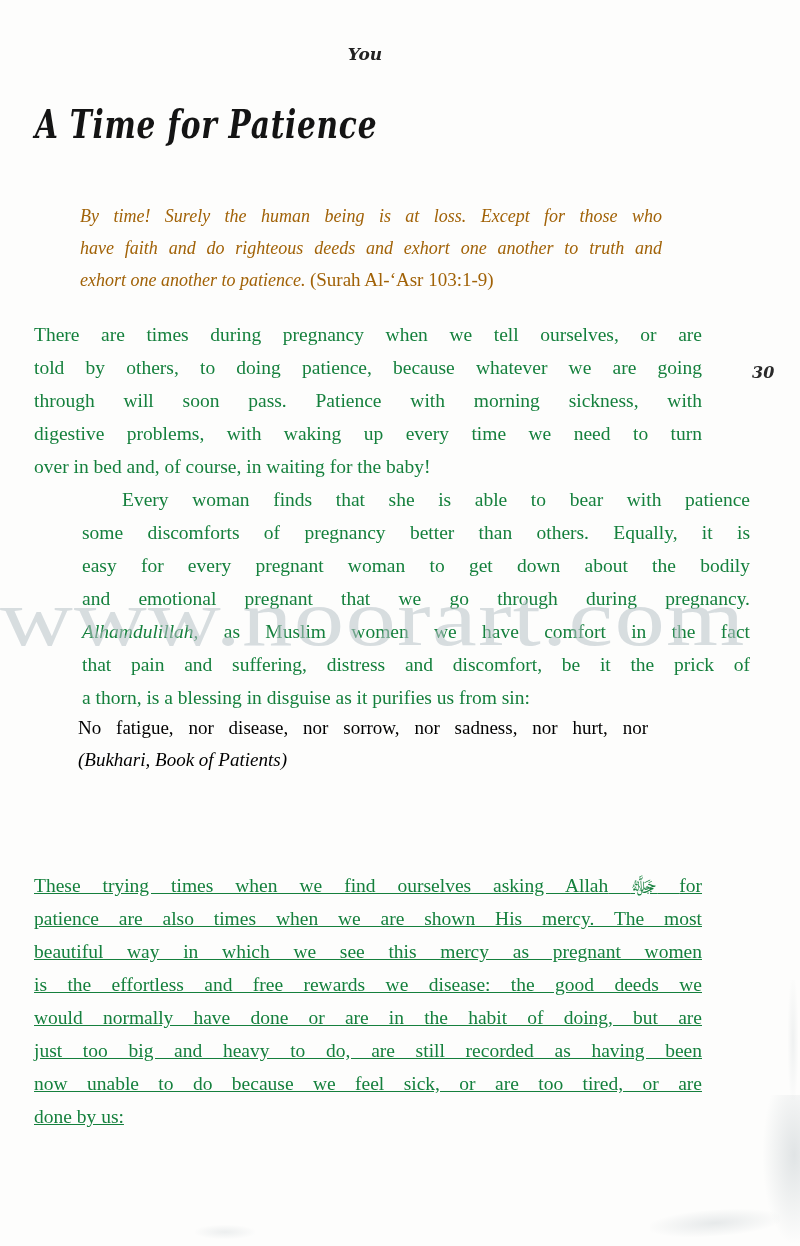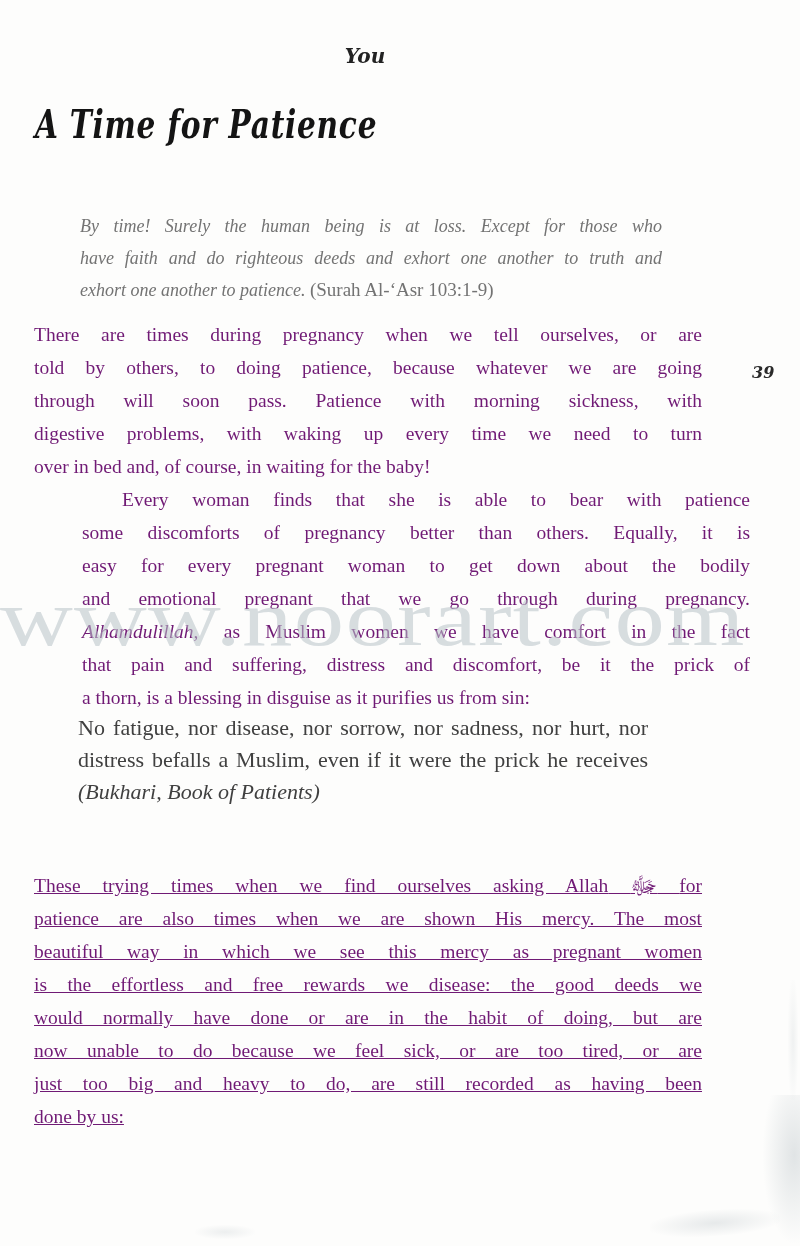--- a/index.html
+++ b/index.html
@@ -9,58 +9,58 @@
     background:#fdfdfc;
     overflow:hidden;
     font-family:"Liberation Serif", serif;
     color:#1e1e1e;
   }
   .running-header{
     position:absolute;top:44px;left:0;width:730px;
     text-align:center;
     font-family:"DejaVu Serif", serif;
     font-style:italic;font-weight:bold;
-    font-size:20px;color:#222;
+    font-size:17px;color:#222;
   }
   .page-number{
     position:absolute;top:363px;left:752px;
     font-family:"DejaVu Serif", serif;
     font-style:italic;font-weight:bold;
     font-size:16px;color:#2a2a2a;
   }
   .chapter-title{
     position:absolute;top:100px;left:35px;margin:0;
     font-family:"DejaVu Serif", serif;
     font-style:italic;font-weight:bold;
     font-size:40px;color:#141414;
     transform:scaleX(0.74);transform-origin:left center;
     white-space:nowrap;letter-spacing:1px;
   }
   .quran-quote{
-    position:absolute;top:210px;left:80px;width:582px;
-    font-style:italic;font-size:18px;color:#737373;
+    position:absolute;top:200px;left:80px;width:582px;
+    font-style:italic;font-size:18px;color:#a16207;
   }
   .quran-quote .line{line-height:32px;text-align:justify;text-align-last:justify;}
   .quran-quote .line.last{text-align-last:left;}
   .quran-quote .citation{font-style:normal;font-size:19px;}
   .para{
     position:absolute;left:34px;width:668px;
-    font-size:19.5px;color:#701a75;
+    font-size:19.5px;color:#15803d;
   }
   .para .line{line-height:33px;text-align:justify;text-align-last:justify;}
   .para .line.last{text-align-last:left;}
   .para .line.indent{padding-left:40px;}
   .para1{top:318px;}
   .para2{top:483px;margin-left:48px;}
   .para3{top:869px;text-decoration:underline;}
   .italic-word{font-style:italic;}
   .honorific{font-family:"DejaVu Sans", sans-serif;font-size:24px;line-height:0;vertical-align:-2px;}
   .hadith-quote{
     position:absolute;top:712px;left:78px;width:570px;
-    font-size:22px;color:#404040;
+    font-size:19px;color:#000000;
   }
   .hadith-quote .line{line-height:32px;text-align:justify;text-align-last:justify;}
   .hadith-quote .line.just-off{text-align-last:left;}
   .hadith-quote .citation{font-style:italic;line-height:32px;text-align:left;}
   .watermark{
     position:absolute;top:578px;left:0;width:800px;
     font-family:"Liberation Serif", serif;
     font-size:80px;line-height:80px;
     color:#b9c3c9;opacity:0.55;
     white-space:nowrap;letter-spacing:1px;
@@ -80,21 +80,21 @@
 </style>
 </head>
 <body>
 
 <div class="page">
 
   <div class="running-header">You</div>
 
   <h1 class="chapter-title">A Time for Patience</h1>
 
-  <div class="page-number">39</div>
+  <div class="page-number">30</div>
 
   <div class="quran-quote">
     <div class="line">By time! Surely the human being is at loss. Except for those who</div>
     <div class="line">have faith and do righteous deeds and exhort one another to truth and</div>
     <div class="line last"><span>exhort one another to patience.</span> <span class="citation">(Surah Al-‘Asr 103:1-9)</span></div>
   </div>
 
   <div class="para para1">
     <div class="line">There are times during pregnancy when we tell ourselves, or are</div>
     <div class="line">told by others, to doing patience, because whatever we are going</div>
@@ -108,32 +108,31 @@
     <div class="line">some discomforts of pregnancy better than others. Equally, it is</div>
     <div class="line">easy for every pregnant woman to get down about the bodily</div>
     <div class="line">and emotional pregnant that we go through during pregnancy.</div>
     <div class="line"><span class="italic-word">Alhamdulillah,</span> <span>as Muslim women we have comfort in the fact</span></div>
     <div class="line">that pain and suffering, distress and discomfort, be it the prick of</div>
     <div class="line last">a thorn, is a blessing in disguise as it purifies us from sin:</div>
   </div>
 
   <div class="hadith-quote">
     <div class="line">No fatigue, nor disease, nor sorrow, nor sadness, nor hurt, nor</div>
-    <div class="line">distress befalls a Muslim, even if it were the prick he receives</div>
     <div class="citation">(Bukhari, Book of Patients)</div>
   </div>
 
   <div class="para para3">
     <div class="line"><span>These trying times when we find ourselves asking Allah</span> <span class="honorific">ﷻ</span> <span>for</span></div>
     <div class="line">patience are also times when we are shown His mercy. The most</div>
     <div class="line">beautiful way in which we see this mercy as pregnant women</div>
     <div class="line">is the effortless and free rewards we disease: the good deeds we</div>
     <div class="line">would normally have done or are in the habit of doing, but are</div>
+    <div class="line">just too big and heavy to do, are still recorded as having been</div>
     <div class="line">now unable to do because we feel sick, or are too tired, or are</div>
-    <div class="line">just too big and heavy to do, are still recorded as having been</div>
     <div class="line last">done by us:</div>
   </div>
 
   <div class="watermark">www.noorart.com</div>
 
   <div class="artifact a1"></div>
   <div class="artifact a2"></div>
   <div class="artifact a3"></div>
   <div class="artifact a4"></div>
 

